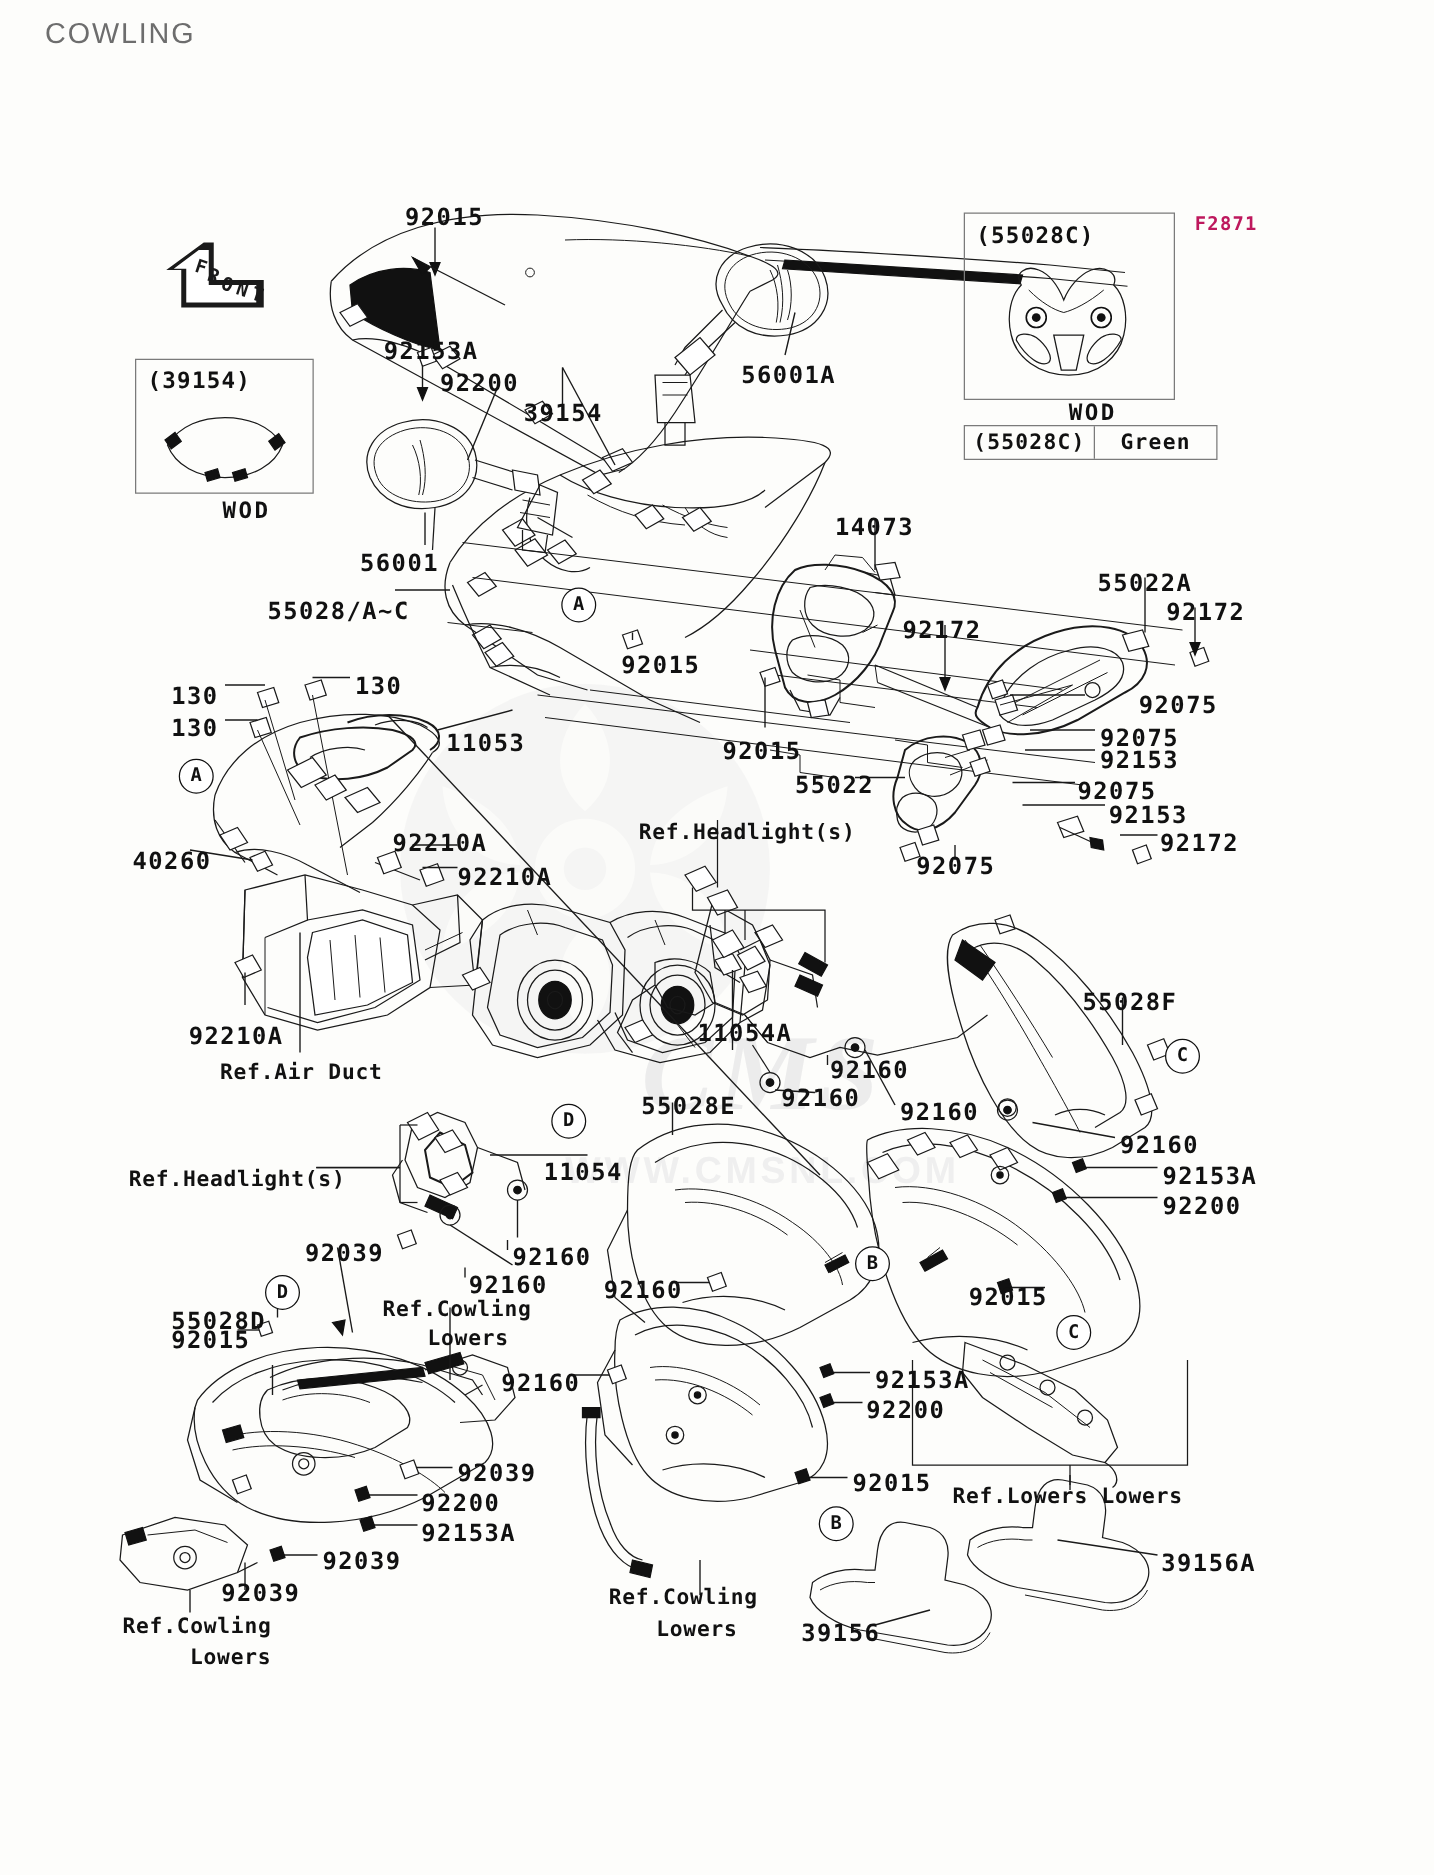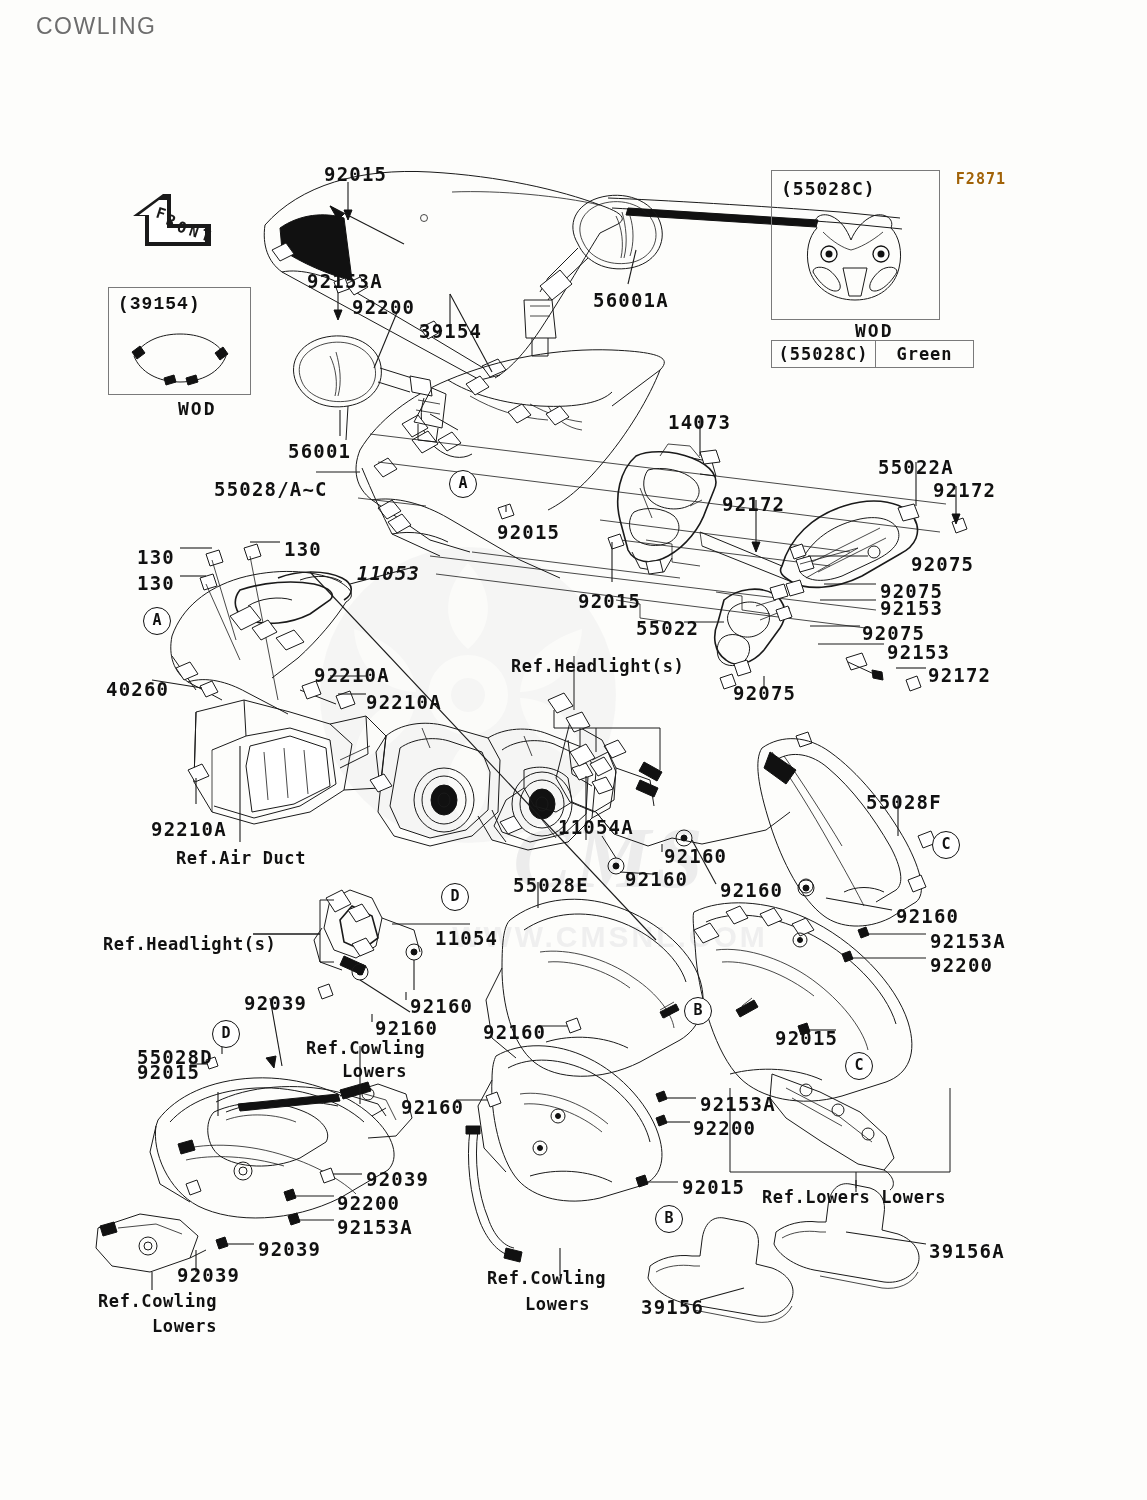--- a/index.html
+++ b/index.html
@@ -75,21 +75,21 @@
   .codebox{position:absolute;border:1.5px solid #7a7a7a;display:flex;}
   .codebox > div{
     display:flex;align-items:center;justify-content:center;
     font-family:"DejaVu Sans Mono", monospace;font-size:17px;font-weight:700;
     color:#111;letter-spacing:1px;
   }
   .codebox .cb-sep{border-left:1.5px solid #7a7a7a;}
   #fcode{
     position:absolute;right:141px;top:170px;
     font-family:"DejaVu Sans Mono", monospace;font-size:15px;font-weight:700;
-    color:#a16207;letter-spacing:1px;
+    color:#be185d;letter-spacing:1px;
   }
 
   
   #front-badge{position:absolute;left:125px;top:190px;width:95px;height:80px;}
 
   
   #footer{
     position:absolute;left:0;top:1443px;width:1147px;text-align:center;
     font-family:"Liberation Serif", serif;
     font-size:38px;font-weight:700;color:#cc0000;letter-spacing:.5px;
@@ -641,21 +641,21 @@
     <path d="M34 10 L14 25 L24 25 L24 52 L80 52 L80 38 L42 38 L42 10 Z" fill="#ffffff"></path>
     <text x="30" y="27" font-family="DejaVu Sans Mono, monospace" font-size="15" font-weight="700" fill="#1a1a1a" transform="rotate(18 30 27)">F</text>
     <text x="40" y="34" font-family="DejaVu Sans Mono, monospace" font-size="15" font-weight="700" fill="#1a1a1a" transform="rotate(18 40 34)">R</text>
     <text x="51" y="41" font-family="DejaVu Sans Mono, monospace" font-size="15" font-weight="700" fill="#1a1a1a" transform="rotate(18 51 41)">O</text>
     <text x="63" y="45" font-family="DejaVu Sans Mono, monospace" font-size="15" font-weight="700" fill="#1a1a1a" transform="rotate(18 63 45)">N</text>
     <text x="75" y="49" font-family="DejaVu Sans Mono, monospace" font-size="15" font-weight="700" fill="#1a1a1a" transform="rotate(18 75 49)">T</text>
   </svg>
 
   <div class="legbox" style="left:108px;top:287px;width:141px;height:106px;">
   </div>
-  <div class="legtag" style="left:118px;top:294px;font-family:Liberation Mono, monospace;">(39154)</div>
+  <div class="legtag" style="left:118px;top:294px;">(39154)</div>
   <svg style="position:absolute;left:128px;top:330px;width:104px;height:58px;" viewBox="0 0 104 58">
     <path class="ln" d="M6 26 C16 10 34 4 52 4 C70 4 88 10 98 26 C92 42 74 52 52 52 C30 52 12 42 6 26 Z" fill="none" stroke="#111" stroke-width="1.4"></path>
     <path class="fillk" d="M4 22 l8 -6 l5 7 l-8 6 z"></path>
     <path class="fillk" d="M87 23 l8 -6 l5 7 l-8 6 z"></path>
     <path class="fillk" d="M36 48 l10 -3 l2 7 l-10 3 z"></path>
     <path class="fillk" d="M58 48 l10 -3 l2 7 l-10 3 z"></path>
   </svg>
   <div class="legcap ctr" style="left:178px;top:398px;">WOD</div>
 
   <div class="legbox" style="left:771px;top:170px;width:167px;height:148px;">
@@ -701,21 +701,21 @@
       <div class="lbl" style="left: 911px; top: 553px;">92075</div>
       <div class="lbl" style="left: 880px; top: 580px;">92075</div>
       <div class="lbl" style="left: 880px; top: 597px;">92153</div>
       <div class="lbl" style="left: 862px; top: 622px;">92075</div>
       <div class="lbl" style="left: 887px; top: 641px;">92153</div>
       <div class="lbl" style="left: 928px; top: 664px;">92172</div>
       <div class="lbl" style="left: 733px; top: 682px;">92075</div>
       <div class="lbl" style="left: 137px; top: 546px;">130</div>
       <div class="lbl" style="left: 284px; top: 538px;">130</div>
       <div class="lbl" style="left: 137px; top: 572px;">130</div>
-      <div class="lbl" style="left: 357px; top: 562px; font-style: italic;">11053</div>
+      <div class="lbl" style="left: 357px; top: 584px;">11053</div>
       <div class="lbl" style="left: 106px; top: 678px;">40260</div>
       <div class="lbl" style="left: 314px; top: 664px;">92210A</div>
       <div class="lbl" style="left: 366px; top: 691px;">92210A</div>
       <div class="lbl" style="left: 151px; top: 818px;">92210A</div>
       <div class="lbl ref" style="left: 176px; top: 848px;">Ref.Air Duct</div>
       <div class="lbl ref" style="left: 511px; top: 656px;">Ref.Headlight(s)</div>
       <div class="lbl ref" style="left: 103px; top: 934px;">Ref.Headlight(s)</div>
       <div class="lbl" style="left: 558px; top: 816px;">11054A</div>
       <div class="lbl" style="left: 664px; top: 845px;">92160</div>
       <div class="lbl" style="left: 625px; top: 868px;">92160</div>

